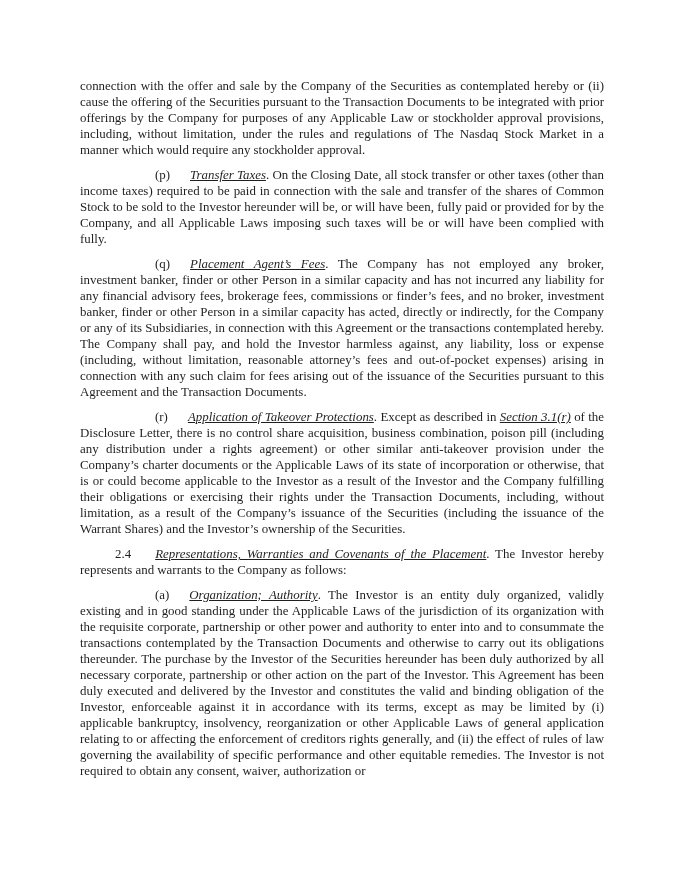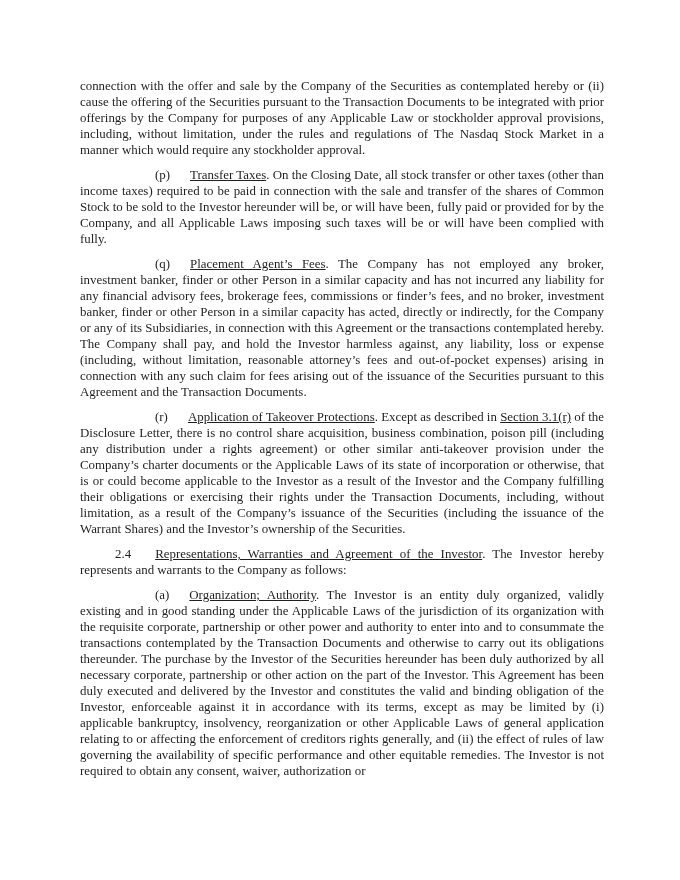--- a/index.html
+++ b/index.html
@@ -32,21 +32,21 @@
   .indent-letter { text-indent: 75px; }
   .indent-section { text-indent: 35px; }
   .tab {
     display: inline-block;
     width: 20px;
   }
   .tab-sm {
     display: inline-block;
     width: 24px;
   }
-  .u { text-decoration: underline; }
+  .u { text-decoration: underline; font-style: italic; }
   .footer {
     position: absolute;
     top: 826px;
     left: 0;
     width: 680px;
     text-align: center;
     font-size: 12.9px;
     line-height: 16px;
     color: #7f1d1d;
     text-decoration: underline;
@@ -59,20 +59,20 @@
   <div class="content">
 
     <p class="para"><span>connection with the offer and sale by the Company of the Securities as contemplated hereby or (ii) cause the offering of the Securities pursuant to the Transaction Documents to be integrated with prior offerings by the Company for purposes of any Applicable Law or stockholder approval provisions, including, without limitation, under the rules and regulations of The Nasdaq Stock Market in a manner which would require any stockholder approval.</span></p>
 
     <p class="para indent-letter"><span>(p)</span><span class="tab"></span><span class="u">Transfer Taxes</span><span>.</span> <span>On the Closing Date, all stock transfer or other taxes (other than income taxes) required to be paid in connection with the sale and transfer of the shares of Common Stock to be sold to the Investor hereunder will be, or will have been, fully paid or provided for by the Company, and all Applicable Laws imposing such taxes will be or will have been complied with fully.</span></p>
 
     <p class="para indent-letter"><span>(q)</span><span class="tab"></span><span class="u">Placement Agent’s Fees</span><span>.</span> <span>The Company has not employed any broker, investment banker, finder or other Person in a similar capacity and has not incurred any liability for any financial advisory fees, brokerage fees, commissions or finder’s fees, and no broker, investment banker, finder or other Person in a similar capacity has acted, directly or indirectly, for the Company or any of its Subsidiaries, in connection with this Agreement or the transactions contemplated hereby.  The Company shall pay, and hold the Investor harmless against, any liability, loss or expense (including, without limitation, reasonable attorney’s fees and out-of-pocket expenses) arising in connection with any such claim for fees arising out of the issuance of the Securities pursuant to this Agreement and the Transaction Documents.</span></p>
 
     <p class="para indent-letter"><span>(r)</span><span class="tab"></span><span class="u">Application of Takeover Protections</span><span>.</span> <span>Except as described in </span><span class="u">Section 3.1(r)</span><span> of the Disclosure Letter, there is no control share acquisition, business combination, poison pill (including any distribution under a rights agreement) or other similar anti-takeover provision under the Company’s charter documents or the Applicable Laws of its state of incorporation or otherwise, that is or could become applicable to the Investor as a result of the Investor and the Company fulfilling their obligations or exercising their rights under the Transaction Documents, including, without limitation, as a result of the Company’s issuance of the Securities (including the issuance of the Warrant Shares) and the Investor’s ownership of the Securities.</span></p>
 
-    <p class="para indent-section"><span>2.4</span><span class="tab-sm"></span><span class="u">Representations, Warranties and Agreement of the Investor</span><span>.</span> <span>The Investor hereby represents and warrants to the Company as follows:</span></p>
+    <p class="para indent-section"><span>2.4</span><span class="tab-sm"></span><span class="u">Representations, Warranties and Covenants of the Placement</span><span>.</span> <span>The Investor hereby represents and warrants to the Company as follows:</span></p>
 
     <p class="para indent-letter"><span>(a)</span><span class="tab"></span><span class="u">Organization; Authority</span><span>.</span> <span>The Investor is an entity duly organized, validly existing and in good standing under the Applicable Laws of the jurisdiction of its organization with the requisite corporate, partnership or other power and authority to enter into and to consummate the transactions contemplated by the Transaction Documents and otherwise to carry out its obligations thereunder.  The purchase by the Investor of the Securities hereunder has been duly authorized by all necessary corporate, partnership or other action on the part of the Investor.  This Agreement has been duly executed and delivered by the Investor and constitutes the valid and binding obligation of the Investor, enforceable against it in accordance with its terms, except as may be limited by (i) applicable bankruptcy, insolvency, reorganization or other Applicable Laws of general application relating to or affecting the enforcement of creditors rights generally, and (ii) the effect of rules of law governing the availability of specific performance and other equitable remedies.  The Investor is not required to obtain any consent, waiver, authorization or</span></p>
 
   </div>
 
   <div class="footer">-11-</div>
 </div>
 
 </body></html>

